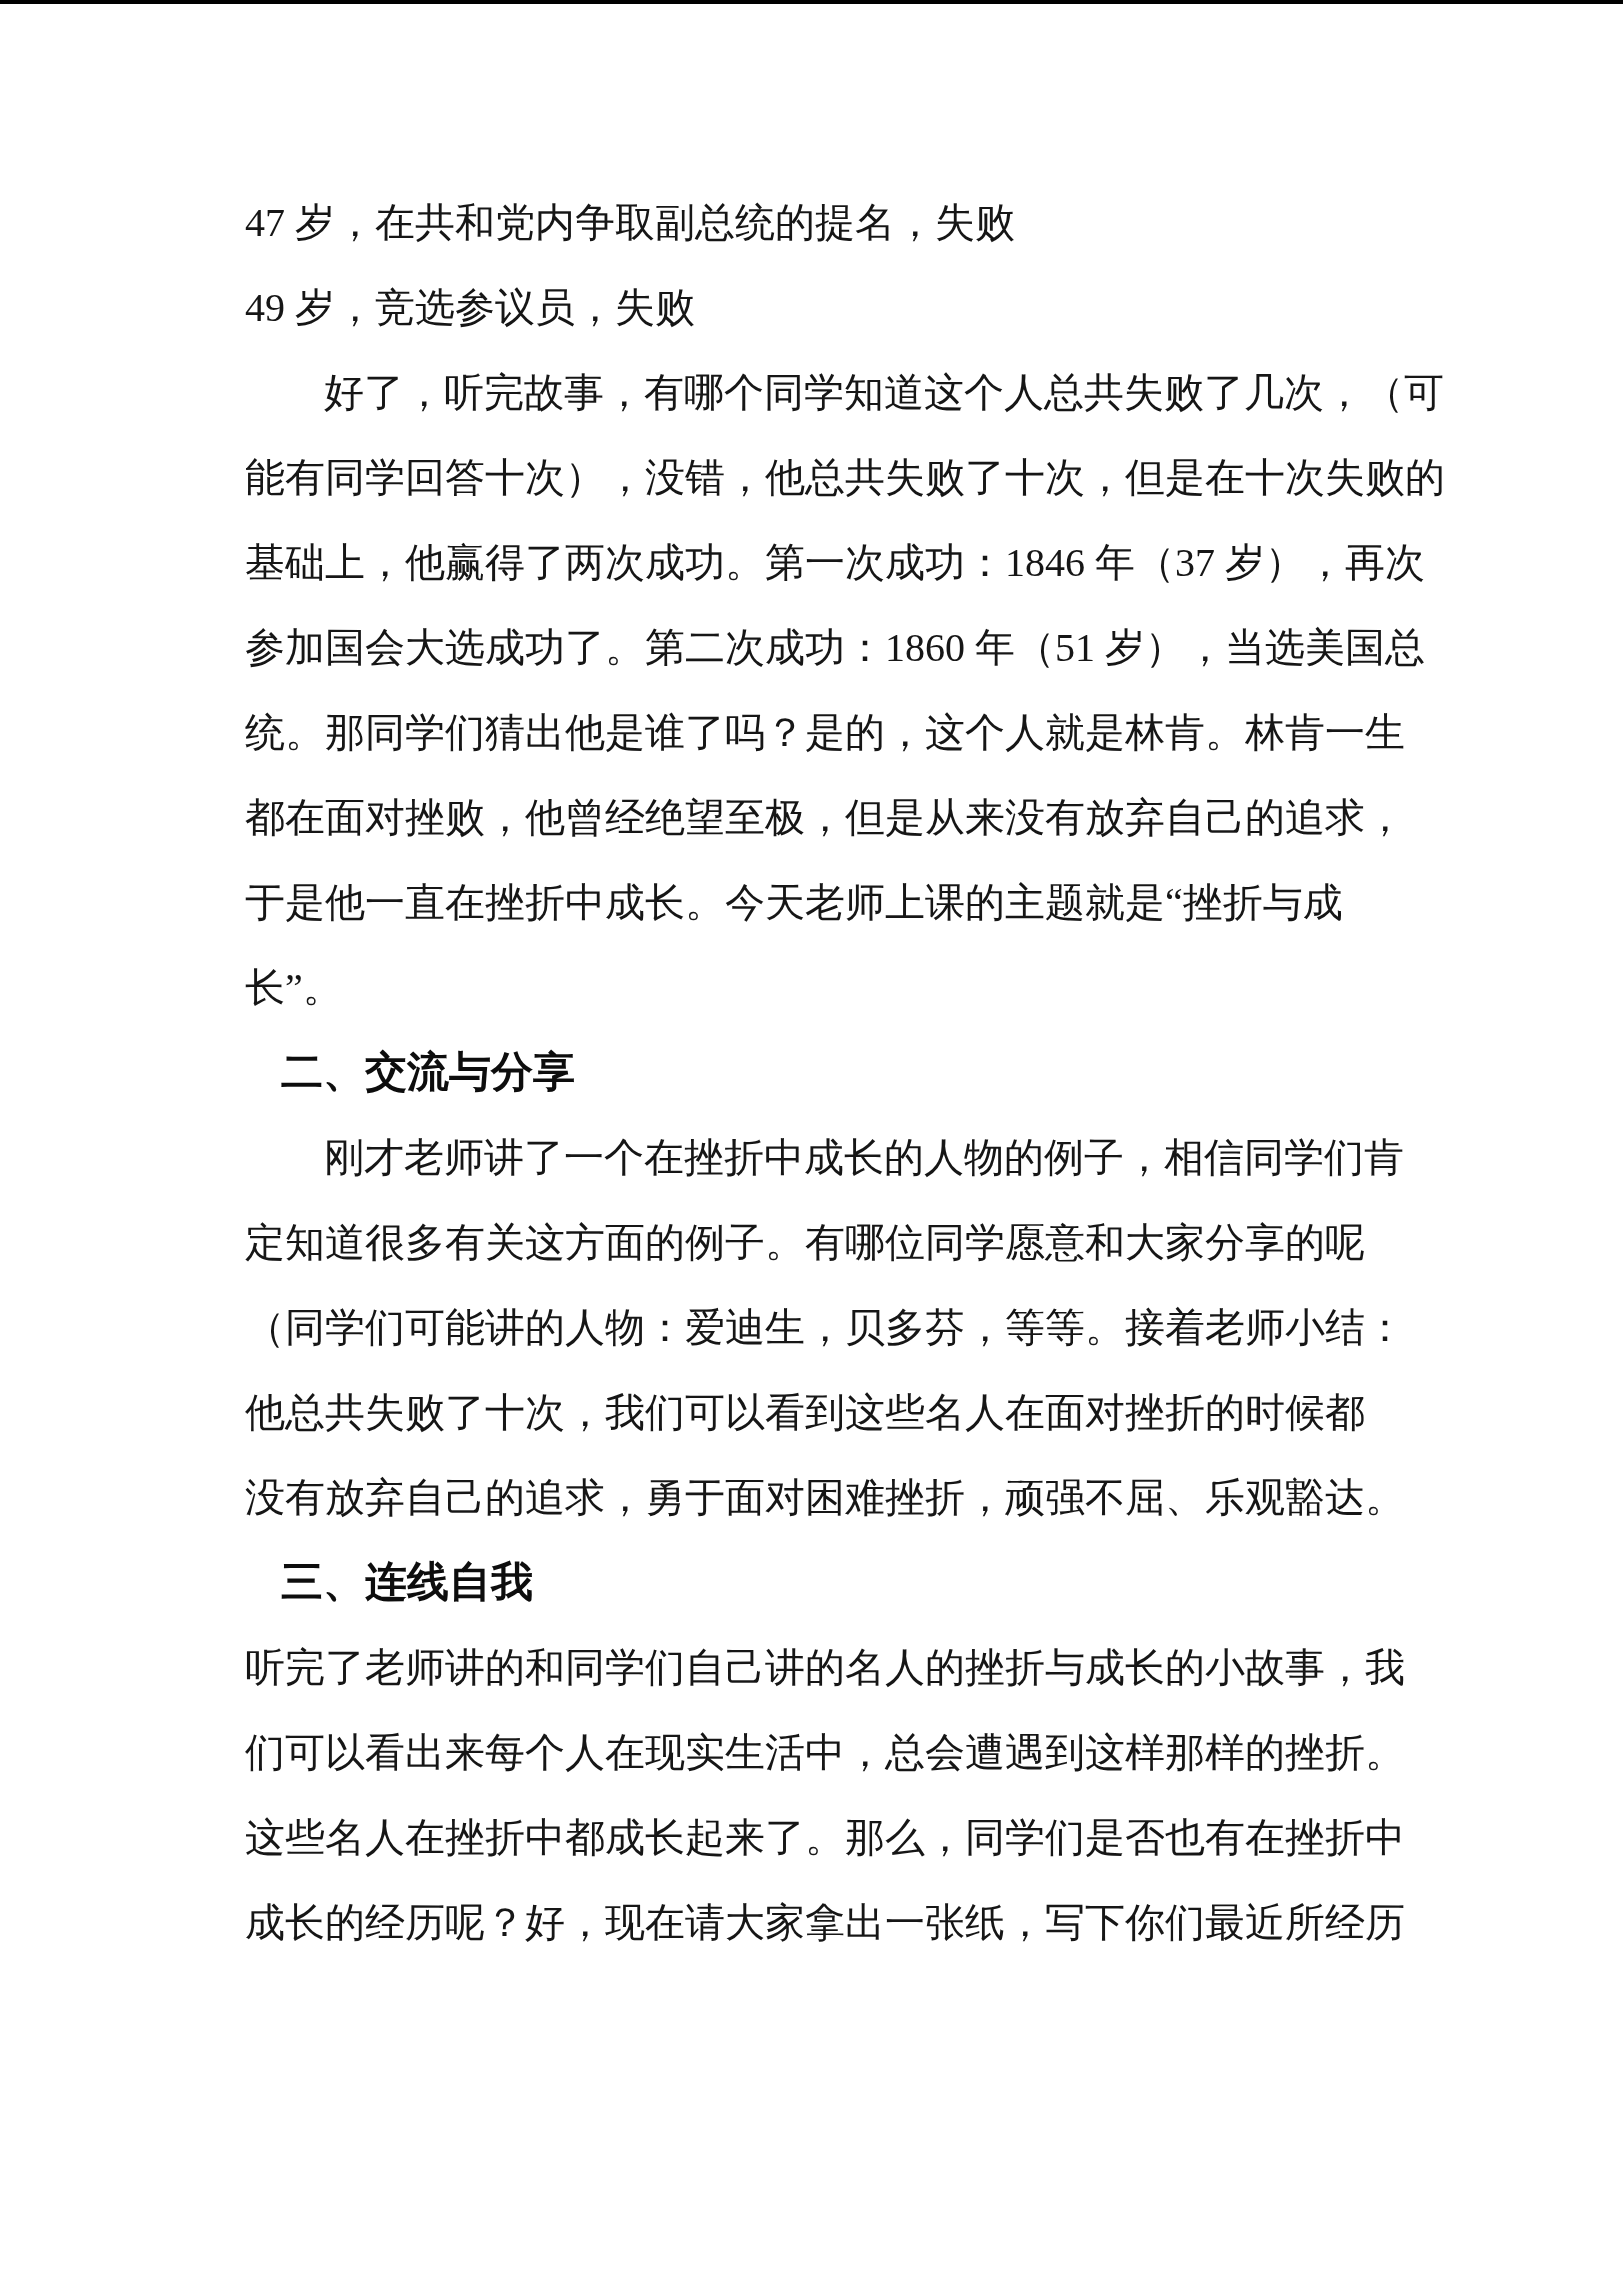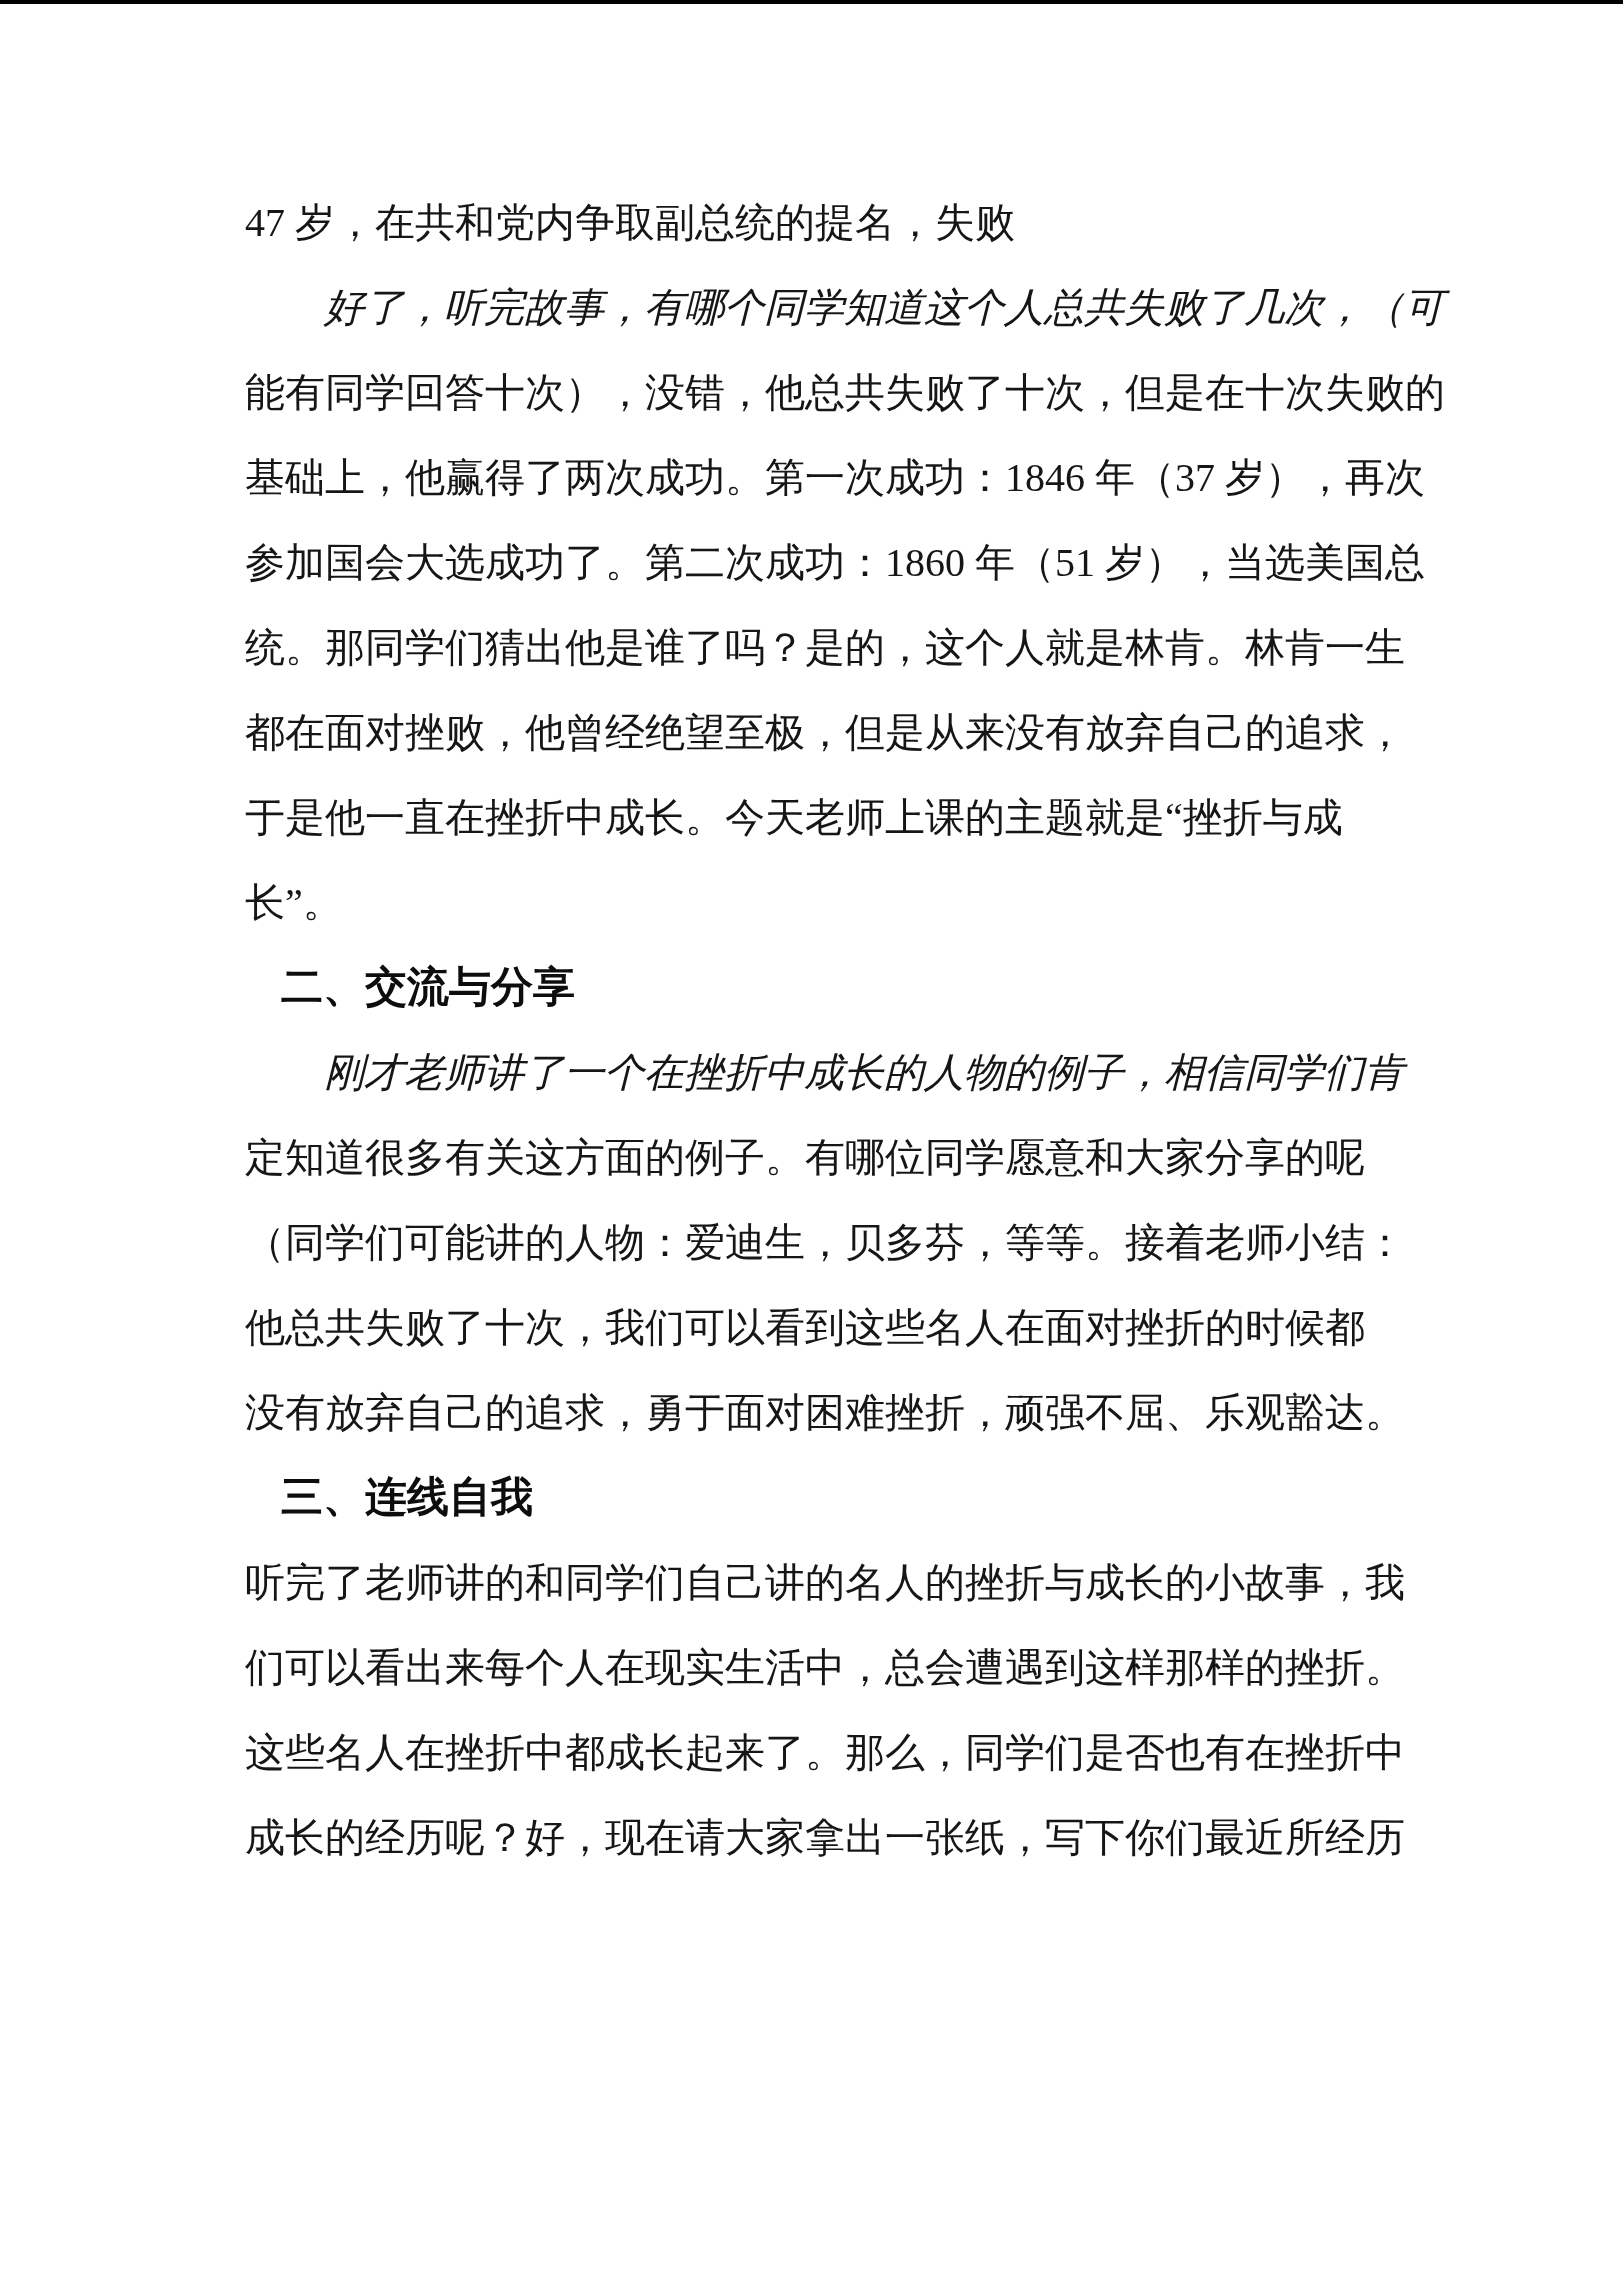--- a/index.html
+++ b/index.html
@@ -32,36 +32,36 @@
   .line {
     height: 85px;
     line-height: 85px;
     font-size: 40px;
     color: #161616;
     white-space: nowrap;
     letter-spacing: 0;
   }
   .line.indent {
     text-indent: 79px;
-    font-style: italic;
   }
   .line.heading {
     font-weight: 700;
     font-size: 42px;
     color: #0d0d0d;
     margin-left: 36px;
   }
 </style>
 </head>
 <body>
 
 <div class="page">
   <div class="top-bar"></div>
   <div class="content">
       <div class="line body">47 岁，在共和党内争取副总统的提名，失败</div>
+      <div class="line body">49 岁，竞选参议员，失败</div>
       <div class="line body indent">好了，听完故事，有哪个同学知道这个人总共失败了几次，（可</div>
       <div class="line body">能有同学回答十次），没错，他总共失败了十次，但是在十次失败的</div>
       <div class="line body">基础上，他赢得了两次成功。第一次成功：1846 年（37 岁），再次</div>
       <div class="line body">参加国会大选成功了。第二次成功：1860 年（51 岁），当选美国总</div>
       <div class="line body">统。那同学们猜出他是谁了吗？是的，这个人就是林肯。林肯一生</div>
       <div class="line body">都在面对挫败，他曾经绝望至极，但是从来没有放弃自己的追求，</div>
       <div class="line body">于是他一直在挫折中成长。今天老师上课的主题就是“挫折与成</div>
       <div class="line body">长”。</div>
       <div class="line heading">二、交流与分享</div>
       <div class="line body indent">刚才老师讲了一个在挫折中成长的人物的例子，相信同学们肯</div>

